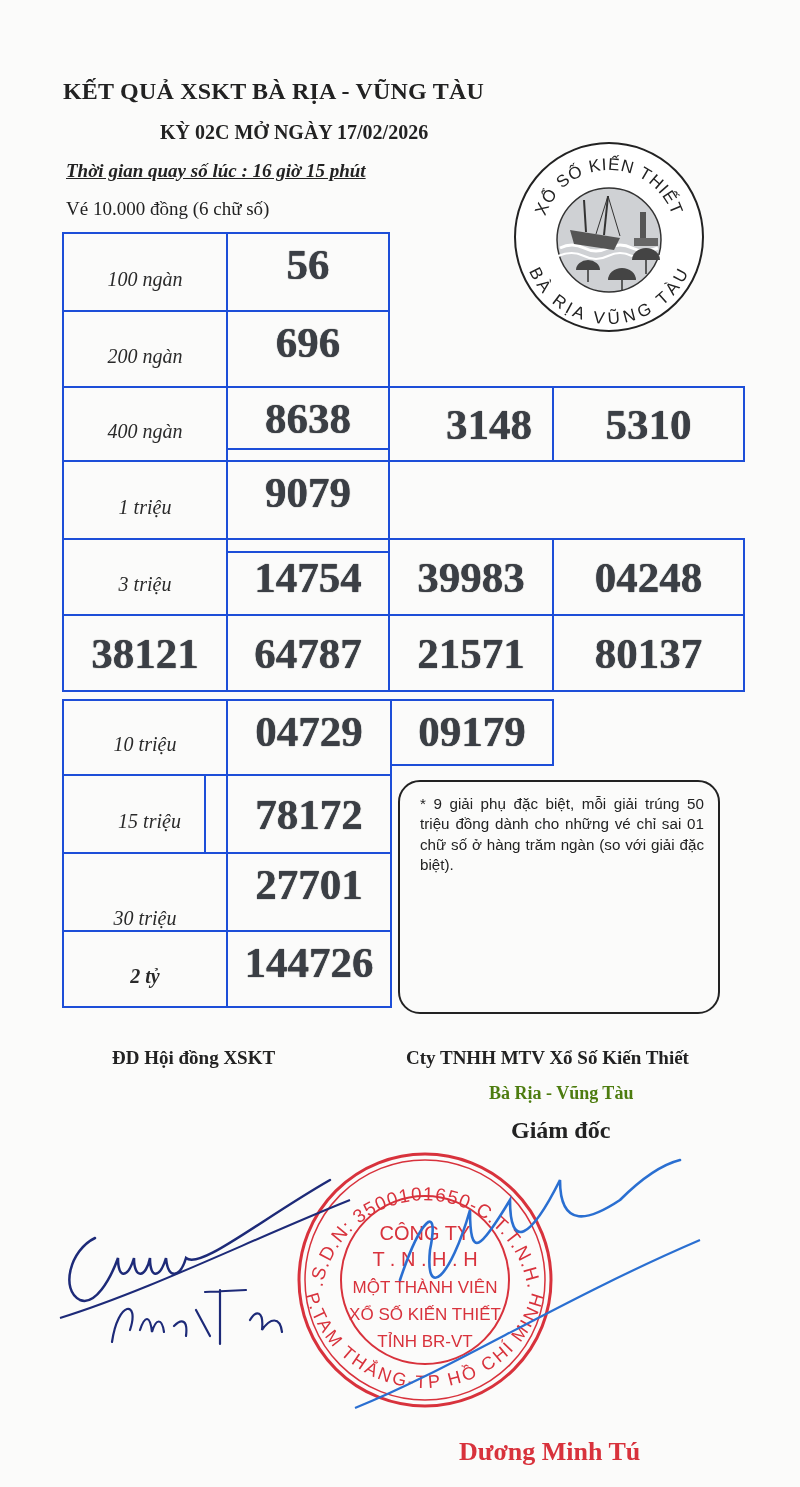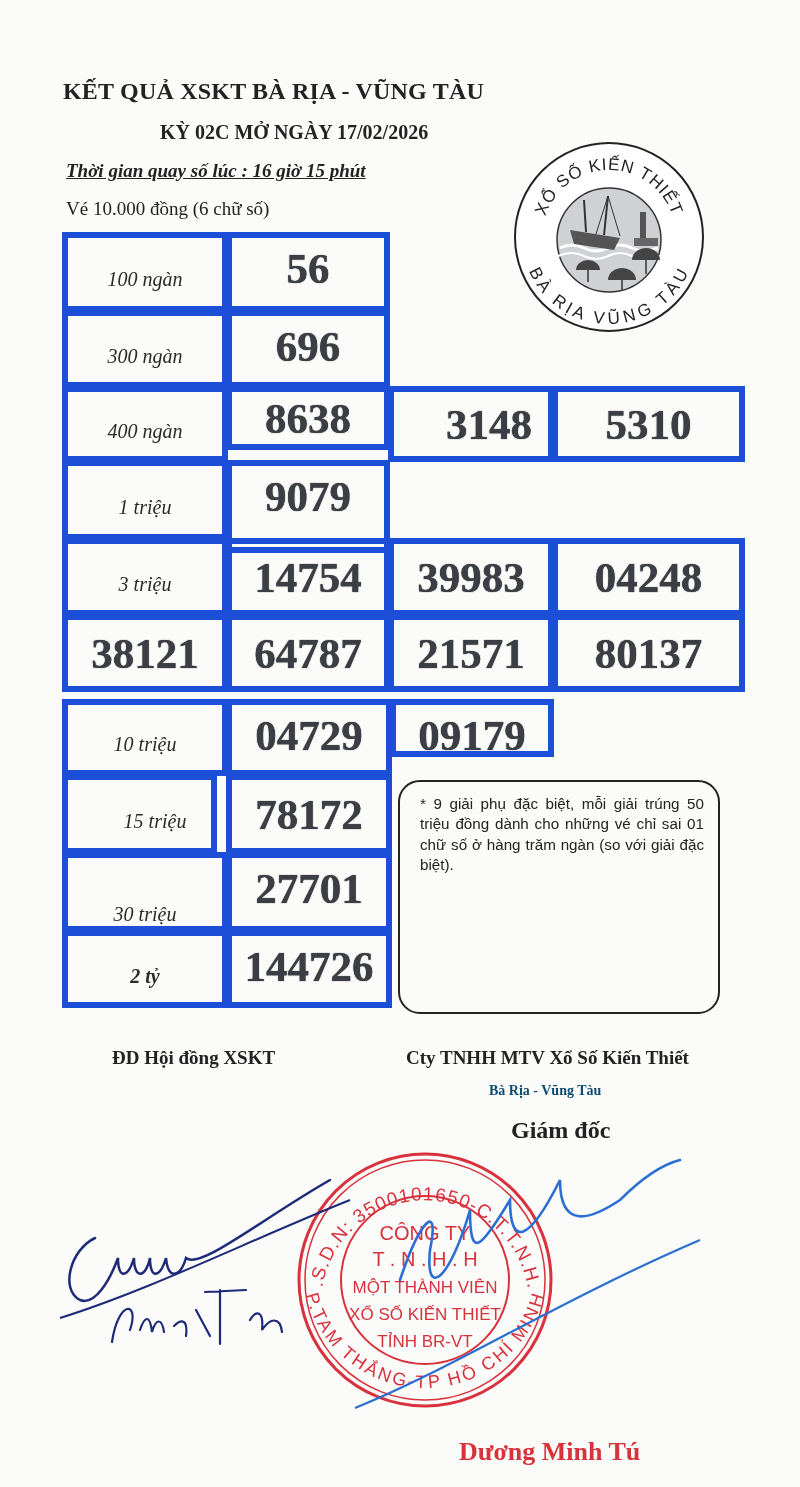--- a/index.html
+++ b/index.html
@@ -21,42 +21,42 @@
     left: 66px; top: 160px; font-size: 19px; font-weight: bold; font-style: italic;
     text-decoration: underline; color: #222;
   }
   .ticket {
     left: 66px; top: 198px; font-size: 19px; color: #222;
   }
   .seal {
     left: 512px; top: 140px; width: 194px; height: 194px;
   }
   .cell {
-    position: absolute; box-sizing: border-box; border: 6px solid #1d4ed8;
+    position: absolute; box-sizing: border-box; border: 2px solid #1d4ed8;
     display: flex; align-items: center; justify-content: center;
     background: transparent;
   }
   .label {
     font-style: italic; font-size: 20px; color: #2a2a2a; padding-top: 14px;
   }
   .num {
     font-weight: bold; font-size: 43px; color: #3b3f45; letter-spacing: 0px;
     text-shadow: 0 0 1px #111;
   }
   .num.top { align-self: flex-start; padding-top: 6px; }
   .note {
     left: 398px; top: 780px; width: 322px; height: 234px; box-sizing: border-box;
     border: 2px solid #222; border-radius: 22px; padding: 12px 14px 8px 20px;
     font-family: "Liberation Sans", "DejaVu Sans", sans-serif; font-size: 15.2px; line-height: 20.4px;
     color: #222; text-align: justify;
   }
   .note p { margin: 0; }
   .sig-left { left: 112px; top: 1047px; font-size: 19px; font-weight: bold; color: #222; }
   .sig-right1 { left: 406px; top: 1047px; font-size: 19px; font-weight: bold; color: #222; }
-  .sig-right2 { left: 489px; top: 1083px; font-size: 14px; font-weight: bold; color: #0c4a6e; }
+  .sig-right2 { left: 489px; top: 1083px; font-size: 18px; font-weight: bold; color: #4d7c0f; }
   .sig-right3 { left: 511px; top: 1117px; font-size: 24px; font-weight: bold; color: #222; }
   .name-right { left: 459px; top: 1437px; font-size: 26px; font-weight: bold; color: #d8323c; }
   .stamp { left: 290px; top: 1140px; width: 270px; height: 270px; }
   .scribbles { left: 0; top: 1140px; width: 800px; height: 300px; }
 </style>
 </head>
 <body>
 
 <div class="abs title">KẾT QUẢ XSKT BÀ RỊA - VŨNG TÀU</div>
 <div class="abs subtitle">KỲ 02C MỞ NGÀY 17/02/2026</div>
@@ -100,21 +100,21 @@
 <div>
 
   <div class="cell" style="left:62px;top:232px;width:166px;height:80px;">
     <span class="label">100 ngàn</span>
   </div>
   <div class="cell" style="left:226px;top:232px;width:164px;height:80px;">
     <span class="num top">56</span>
   </div>
 
   <div class="cell" style="left:62px;top:310px;width:166px;height:78px;">
-    <span class="label">300 ngàn</span>
+    <span class="label">200 ngàn</span>
   </div>
   <div class="cell" style="left:226px;top:310px;width:164px;height:78px;">
     <span class="num top">696</span>
   </div>
 
   <div class="cell" style="left:62px;top:386px;width:166px;height:76px;">
     <span class="label">400 ngàn</span>
   </div>
   <div class="cell" style="left:226px;top:386px;width:164px;height:64px;">
     <span class="num">8638</span>
@@ -160,25 +160,25 @@
 </div>
 
 <div>
 
   <div class="cell" style="left:62px;top:699px;width:166px;height:77px;">
     <span class="label">10 triệu</span>
   </div>
   <div class="cell" style="left:226px;top:699px;width:166px;height:77px;">
     <span class="num top">04729</span>
   </div>
-  <div class="cell" style="left:390px;top:699px;width:164px;height:58px;">
+  <div class="cell" style="left:390px;top:699px;width:164px;height:67px;">
     <span class="num top">09179</span>
   </div>
 
-  <div class="cell" style="left:62px;top:774px;width:155px;height:80px;padding-left:31px;">
+  <div class="cell" style="left:62px;top:774px;width:144px;height:80px;padding-left:31px;">
     <span class="label">15 triệu</span>
   </div>
   <div class="cell" style="left:226px;top:774px;width:166px;height:80px;">
     <span class="num">78172</span>
   </div>
 
   <div class="cell" style="left:62px;top:852px;width:166px;height:80px;align-items:flex-end;">
     <span class="label">30 triệu</span>
   </div>
   <div class="cell" style="left:226px;top:852px;width:166px;height:80px;">

